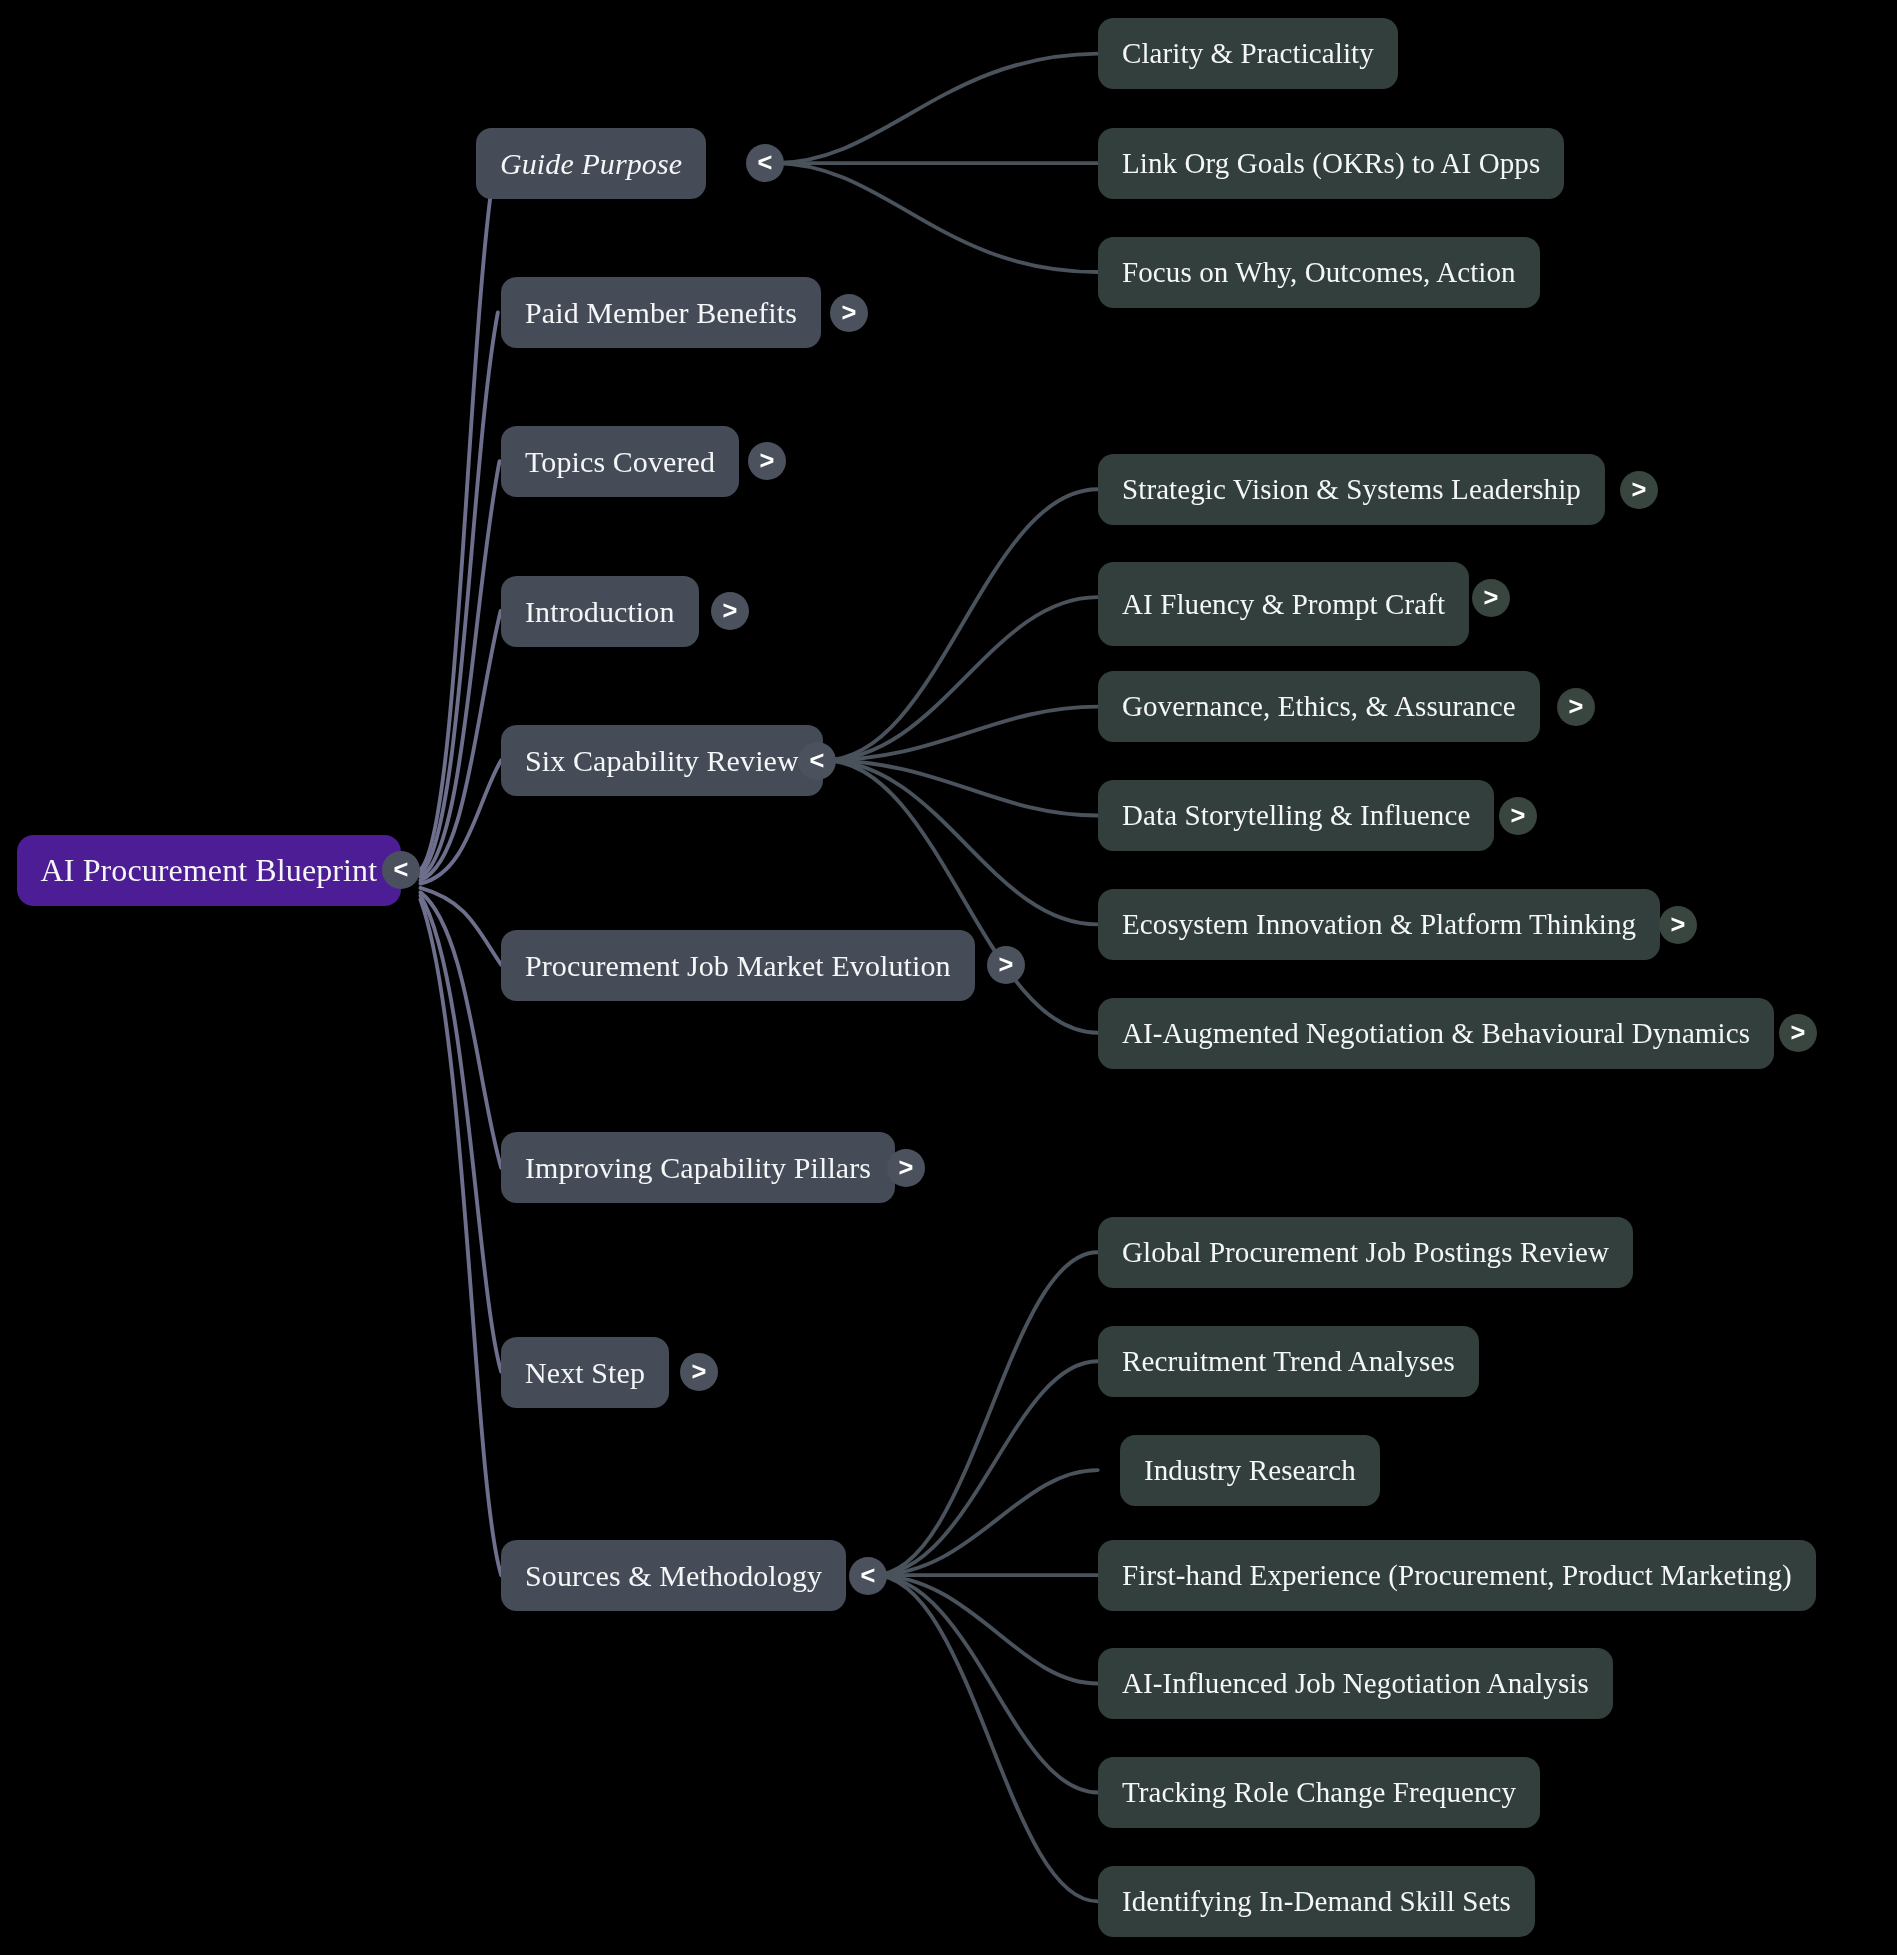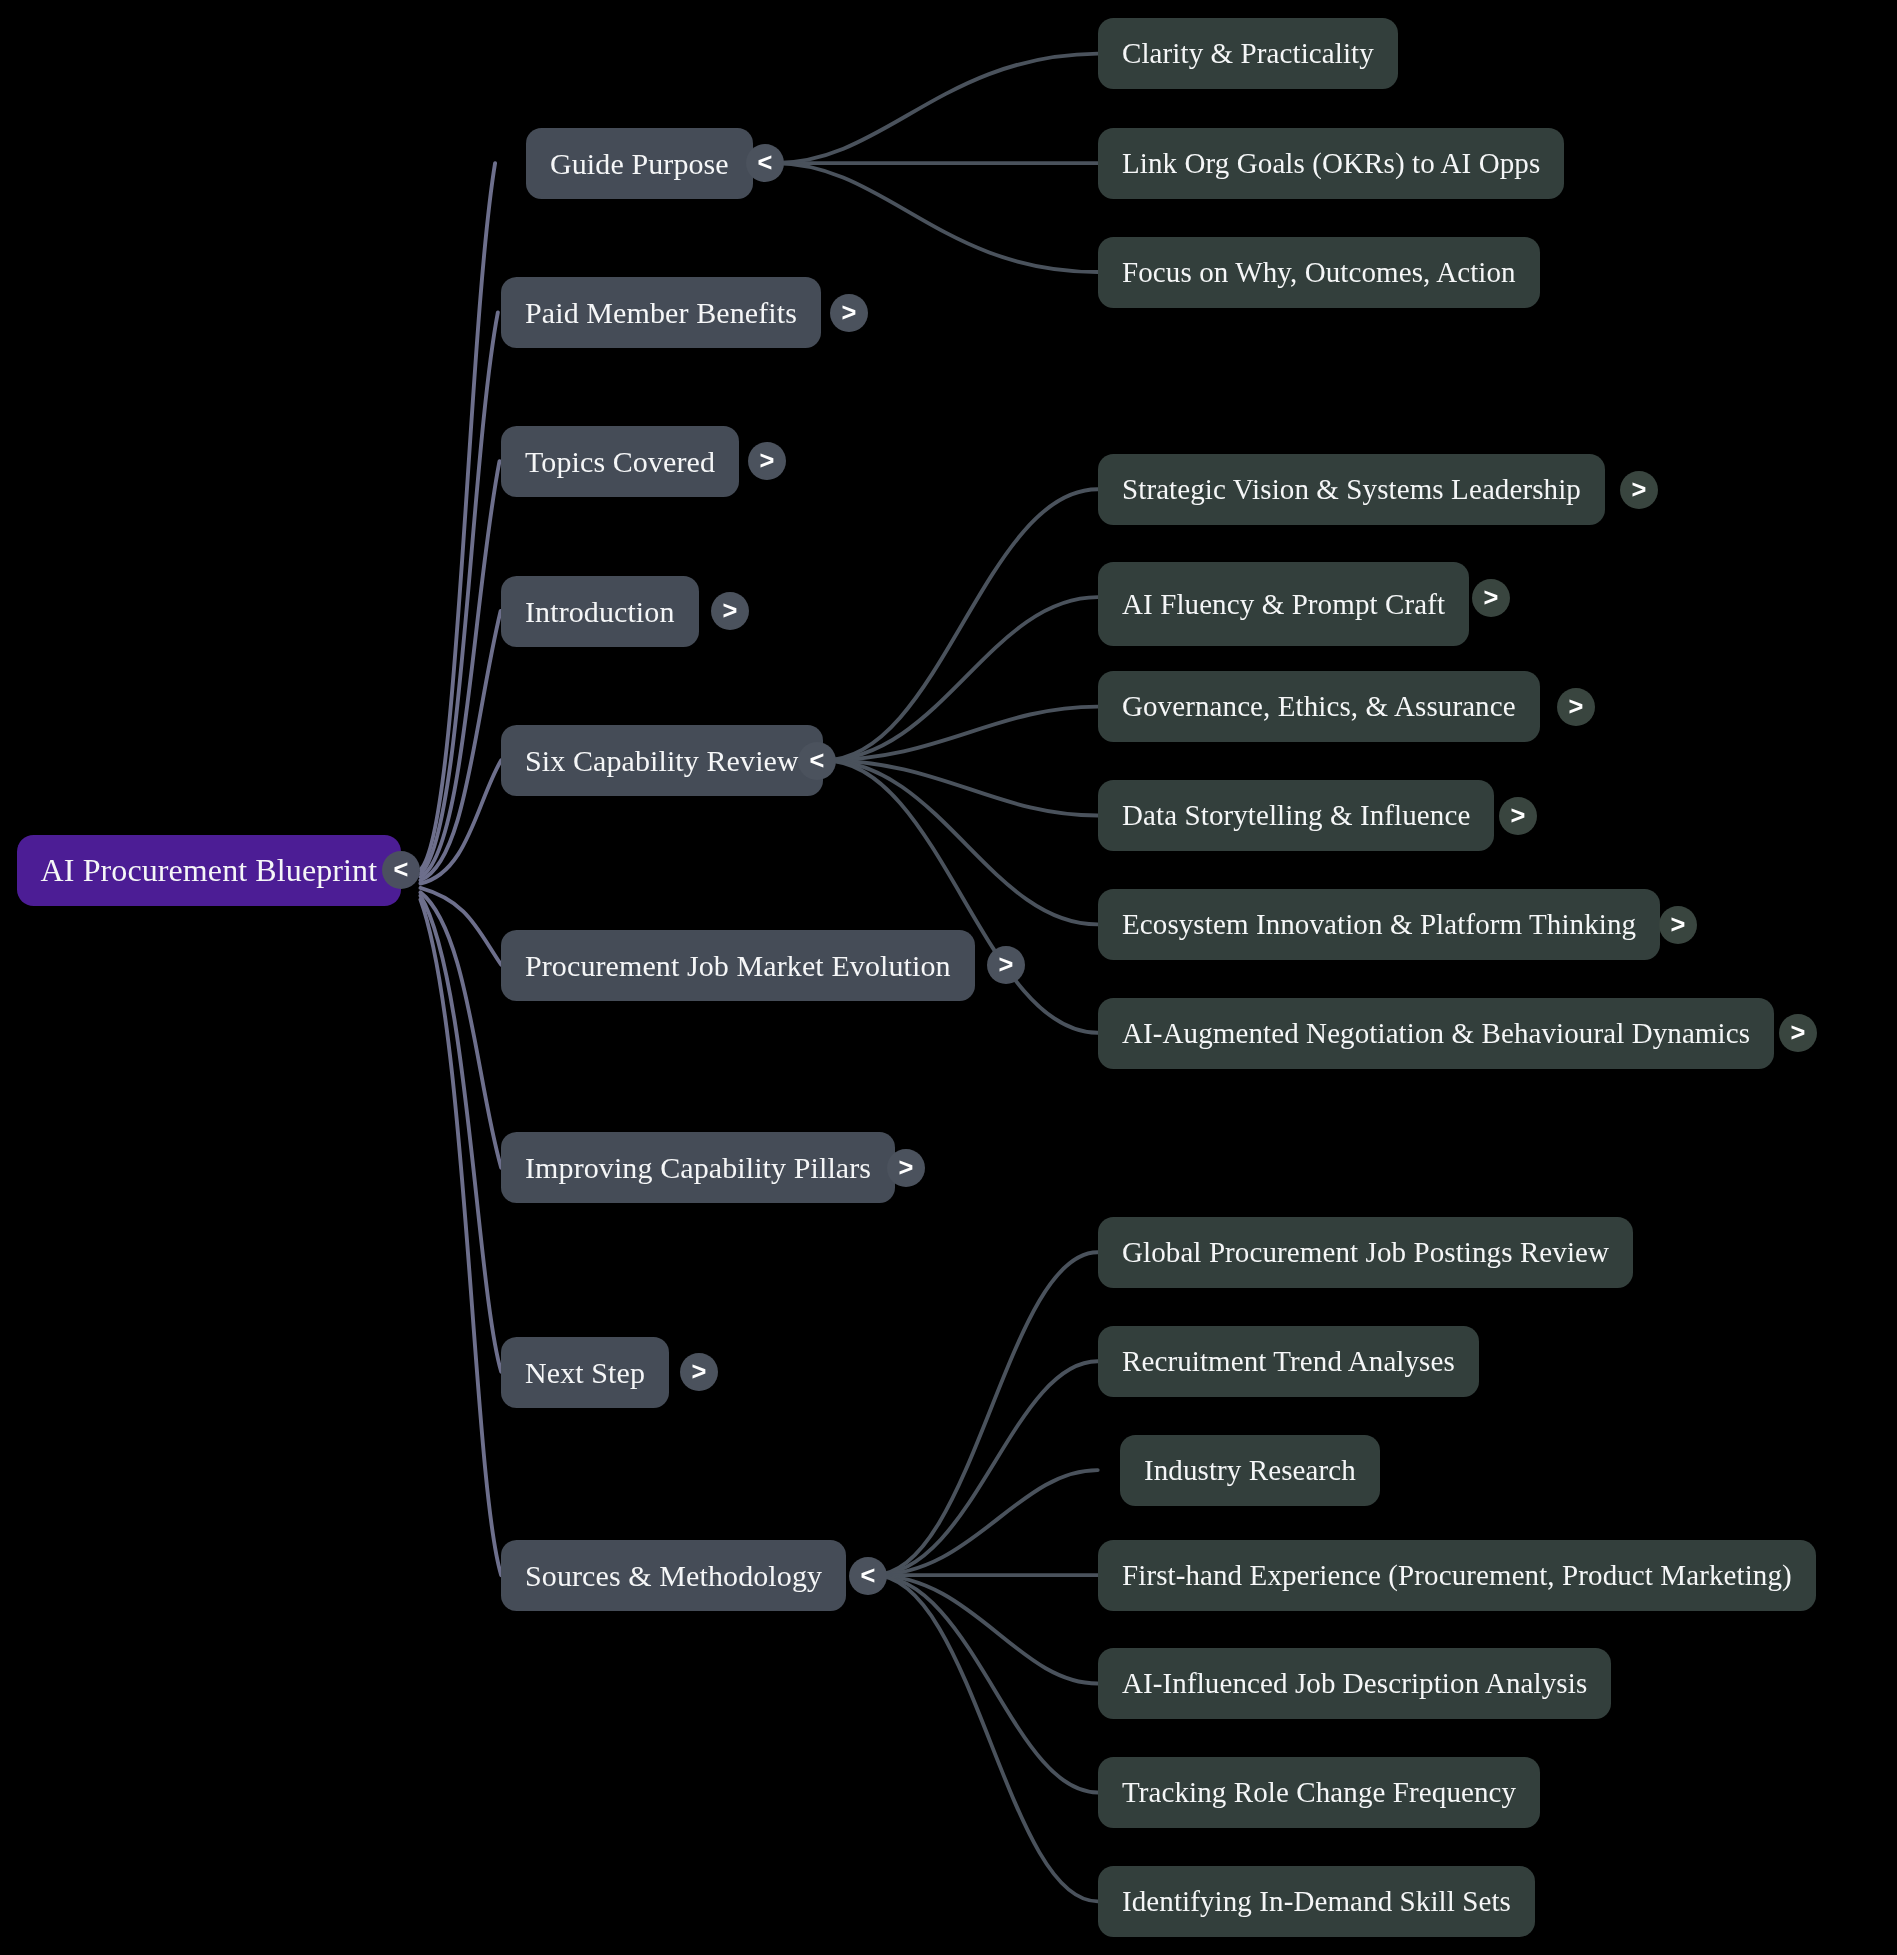--- a/index.html
+++ b/index.html
@@ -93,21 +93,21 @@
       <path d="M1580 2849 C 1760 2849, 1830 3242, 1985 3242"></path>
       <path d="M1580 2849 C 1760 2849, 1820 3439, 1985 3439"></path>
     </g>
   </svg>
 
   <div class="node root" style="left:16.6px; top:835px; height:71px;">
     <span>AI Procurement Blueprint</span>
   </div>
   <div class="toggle root-toggle" style="left:382px; top:851px;">&lt;</div>
 
-  <div class="node branch" style="left:526px; top:128px; height:71px;">
+  <div class="node branch" style="left:476px; top:128px; height:71px;font-style:italic;">
     <span>Guide Purpose</span>
   </div>
   <div class="toggle" style="left:746px; top:144px;">&lt;</div>
 
   <div class="node branch" style="left:501px; top:277px; height:71px;">
     <span>Paid Member Benefits</span>
   </div>
   <div class="toggle" style="left:830px; top:294px;">&gt;</div>
 
   <div class="node branch" style="left:501px; top:426px; height:71px;">
@@ -197,21 +197,21 @@
 
   <div class="node leaf" style="left:1098px; top:1435px; height:71px;margin-left:22px;">
     <span>Industry Research</span>
   </div>
 
   <div class="node leaf" style="left:1098px; top:1540px; height:71px;">
     <span>First-hand Experience (Procurement, Product Marketing)</span>
   </div>
 
   <div class="node leaf" style="left:1098px; top:1648px; height:71px;">
-    <span>AI-Influenced Job Description Analysis</span>
+    <span>AI-Influenced Job Negotiation Analysis</span>
   </div>
 
   <div class="node leaf" style="left:1098px; top:1757px; height:71px;">
     <span>Tracking Role Change Frequency</span>
   </div>
 
   <div class="node leaf" style="left:1098px; top:1866px; height:71px;">
     <span>Identifying In-Demand Skill Sets</span>
   </div>
 

